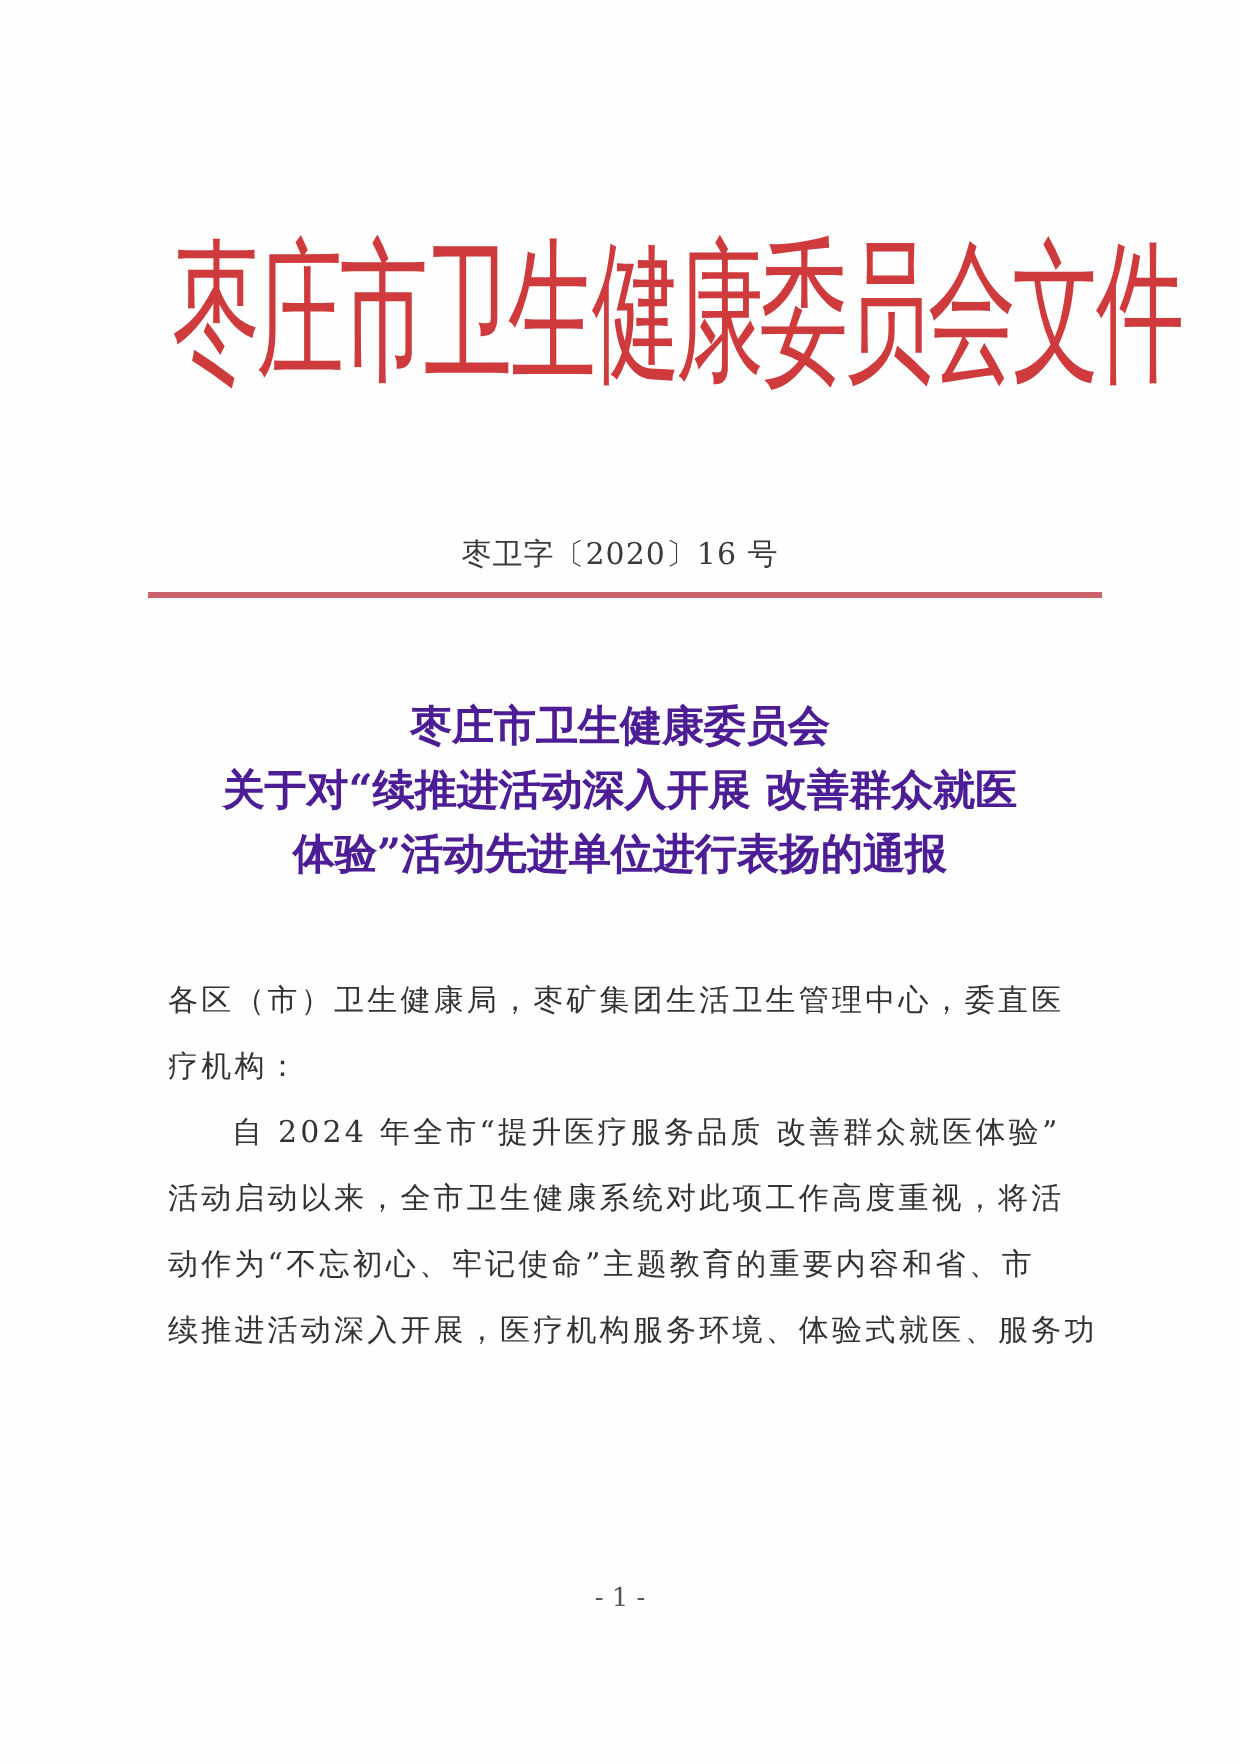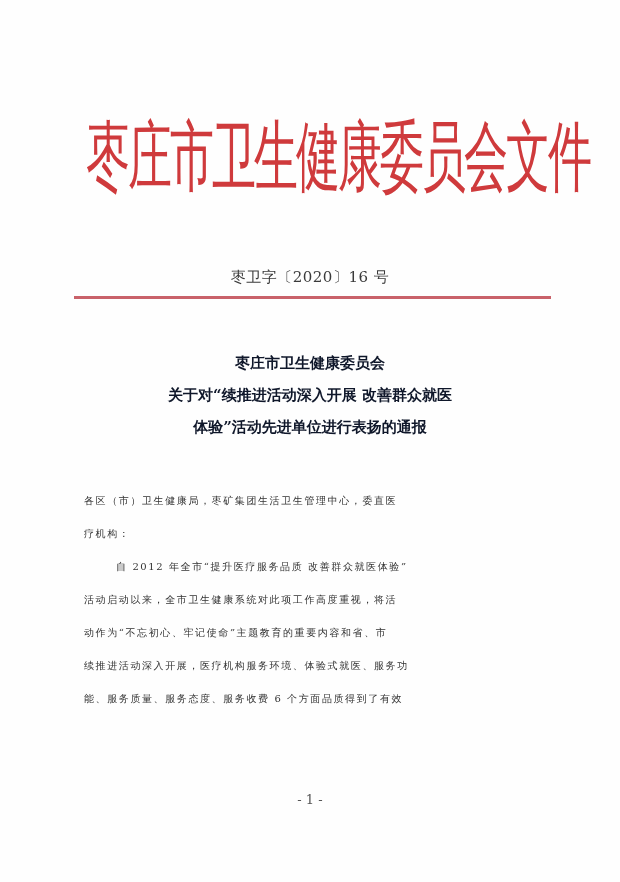--- a/index.html
+++ b/index.html
@@ -40,30 +40,30 @@
       position: absolute;
       left: 74px; top: 296px;
       width: 477px; height: 3px;
       background: #c9626a;
     }
     .title {
       position: absolute;
       left: 0; width: 620px; top: 347px;
       text-align: center;
       font-weight: bold;
-      font-size: 15px;
+      font-size: 21px;
       line-height: 32px;
-      color: #0f172a;
+      color: #4c1d95;
     }
     .title div { white-space: nowrap; }
     .body-text {
       position: absolute;
       left: 84px; top: 484px;
       width: 456px;
-      font-size: 10px;
+      font-size: 15px;
       line-height: 33px;
       color: #333333;
       letter-spacing: 1.6px;
     }
     .body-text .line { white-space: nowrap; display: block; }
     .body-text .indent { padding-left: 32px; }
     .page-number {
       position: absolute;
       left: 0; width: 620px; top: 792px;
       text-align: center;
@@ -97,22 +97,21 @@
 
   <div class="title">
     <div>枣庄市卫生健康委员会</div>
     <div>关于对“续推进活动深入开展 改善群众就医</div>
     <div>体验”活动先进单位进行表扬的通报</div>
   </div>
 
   <div class="body-text">
     <span class="line">各区（市）卫生健康局，枣矿集团生活卫生管理中心，委直医</span>
     <span class="line">疗机构：</span>
-    <span class="line indent">自 2012 年全市“提升医疗服务品质 改善群众就医体验”</span>
+    <span class="line indent">自 2024 年全市“提升医疗服务品质 改善群众就医体验”</span>
     <span class="line">活动启动以来，全市卫生健康系统对此项工作高度重视，将活</span>
     <span class="line">动作为“不忘初心、牢记使命”主题教育的重要内容和省、市</span>
     <span class="line">续推进活动深入开展，医疗机构服务环境、体验式就医、服务功</span>
-    <span class="line">能、服务质量、服务态度、服务收费 6 个方面品质得到了有效</span>
   </div>
 
   <div class="page-number">- 1 -</div>
 
 </div>
 
 </body></html>

